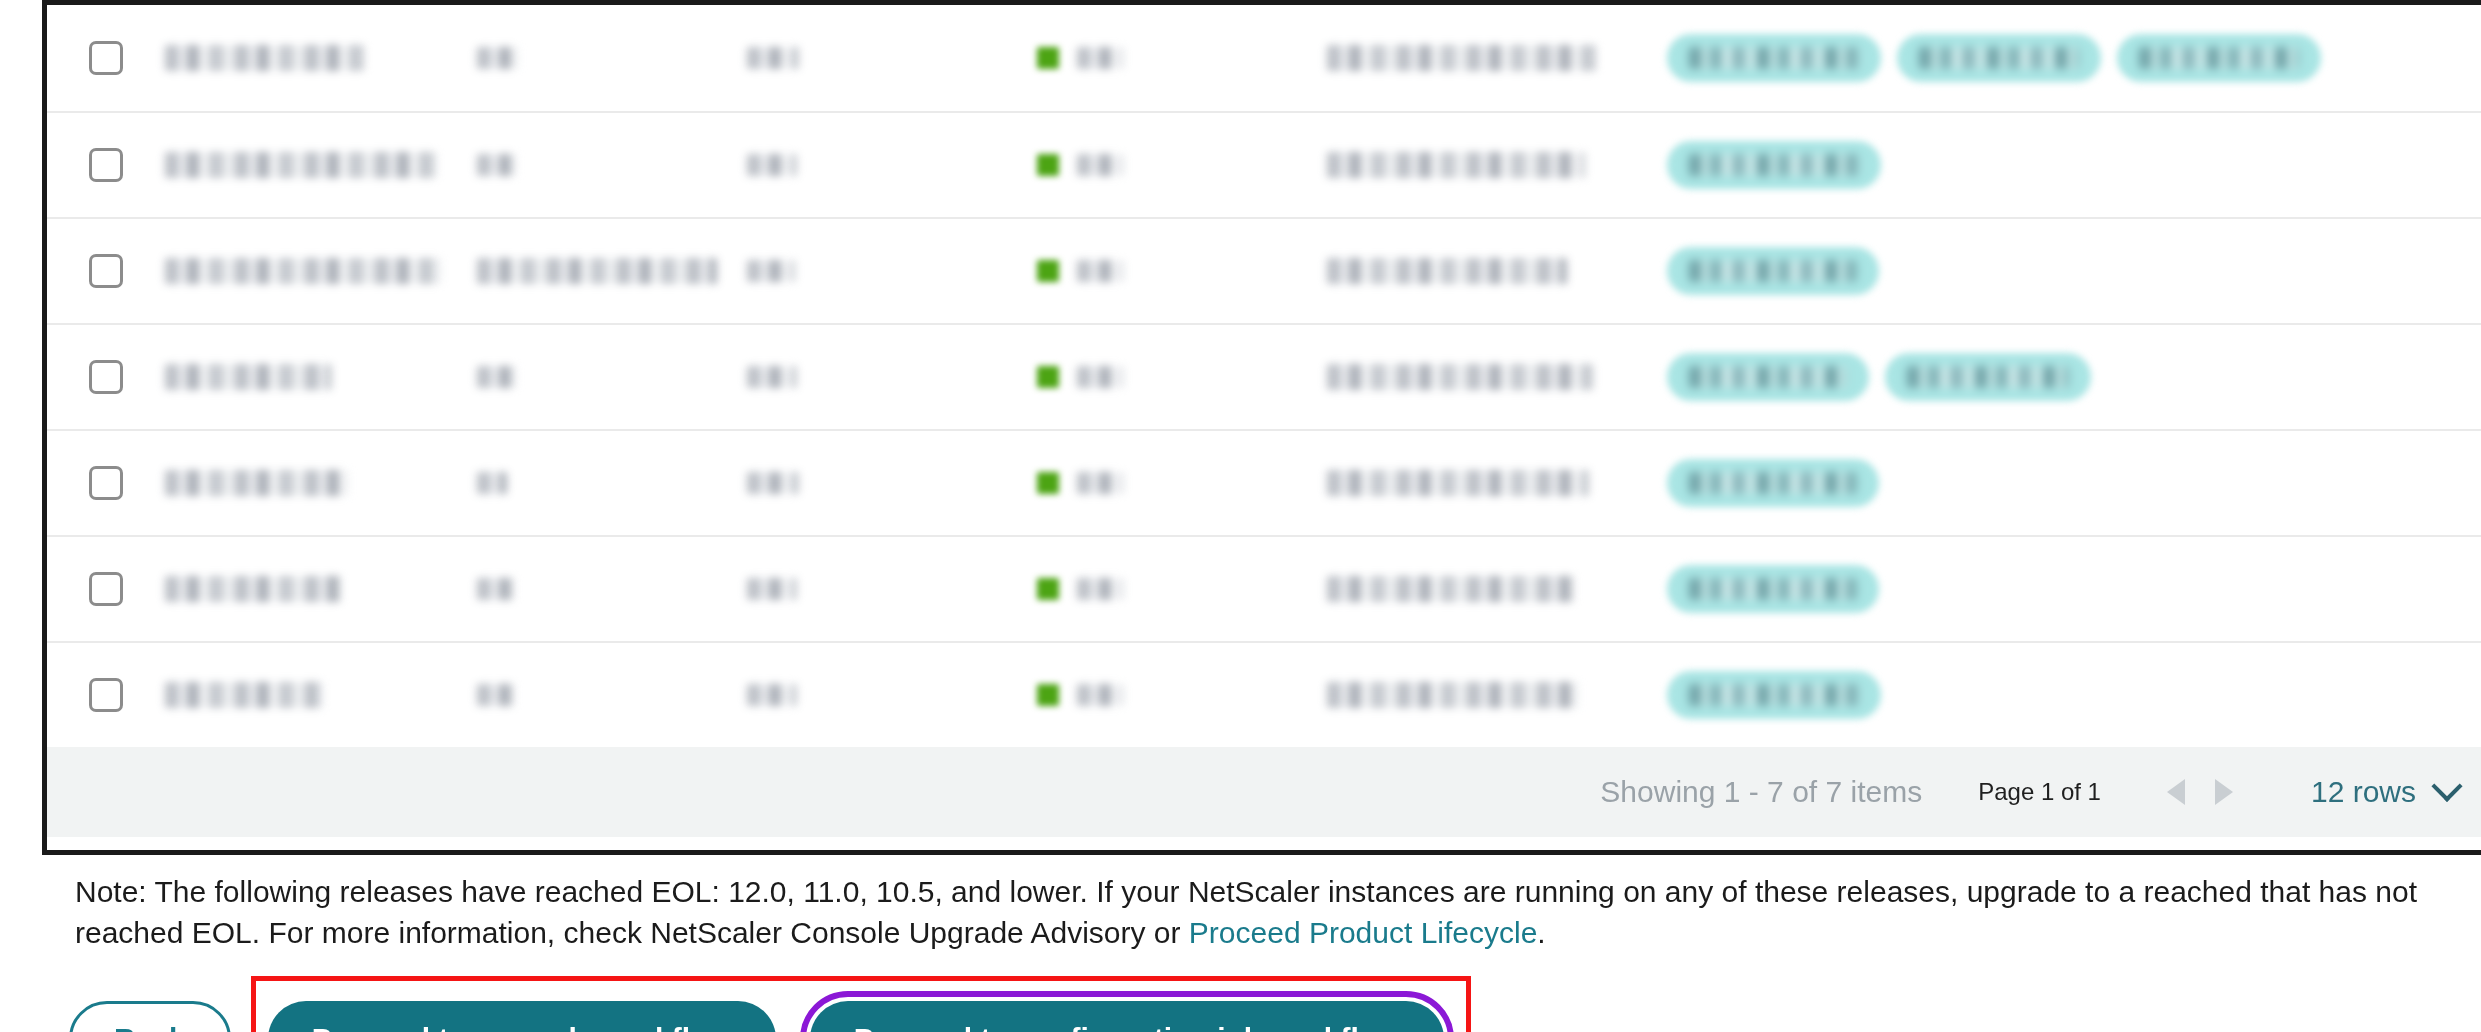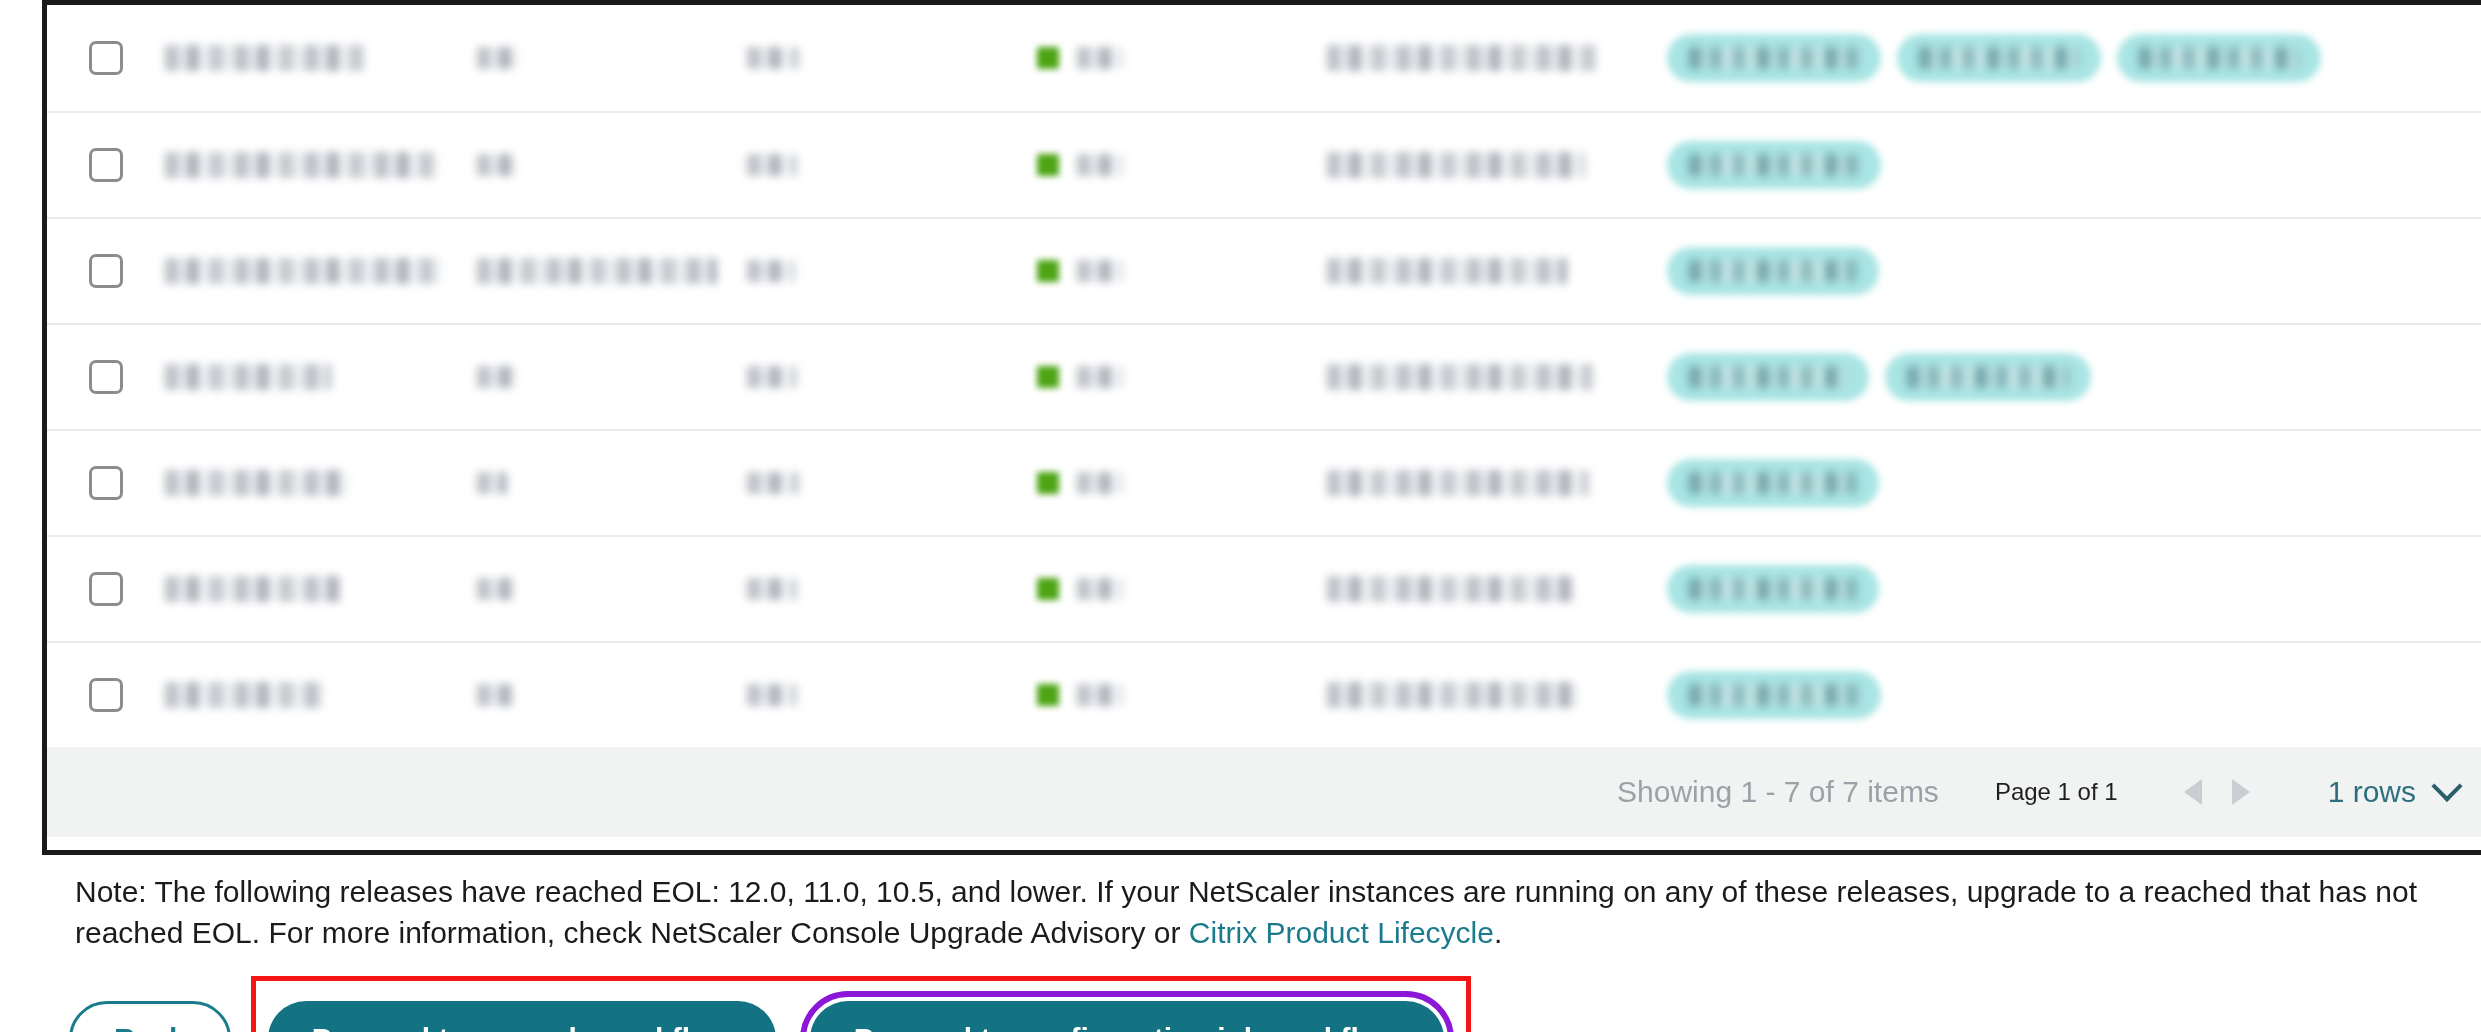--- a/index.html
+++ b/index.html
@@ -407,27 +407,27 @@
   </div>
 
   <div class="pagination">
     <span class="pg-showing">Showing 1 - 7 of 7 items</span>
     <span class="pg-page">Page 1 of 1</span>
     <span class="pg-arrows">
       <span class="arrow left"></span>
       <span class="arrow right"></span>
     </span>
     <span class="pg-rows">
-      <span>1 rows</span>
+      <span>12 rows</span>
       <span class="chev"></span>
     </span>
   </div>
 
   <div class="note">
-    <span>Note: The following releases have reached EOL: 12.0, 11.0, 10.5, and lower. If your NetScaler instances are running on any of these releases, upgrade to a reached that has not reached EOL. For more information, check NetScaler Console Upgrade Advisory or </span><a href="#">Citrix Product Lifecycle</a><span>.</span>
+    <span>Note: The following releases have reached EOL: 12.0, 11.0, 10.5, and lower. If your NetScaler instances are running on any of these releases, upgrade to a reached that has not reached EOL. For more information, check NetScaler Console Upgrade Advisory or </span><a href="#">Proceed Product Lifecycle</a><span>.</span>
   </div>
 
   <div class="footer">
     <button class="btn btn-back">Back</button>
 
     <span class="hl-red">
       <button class="btn btn-primary">Proceed to upgrade workflow</button>
       <span class="hl-purple">
         <button class="btn btn-primary">Proceed to configuration job workflow</button>
       </span>

